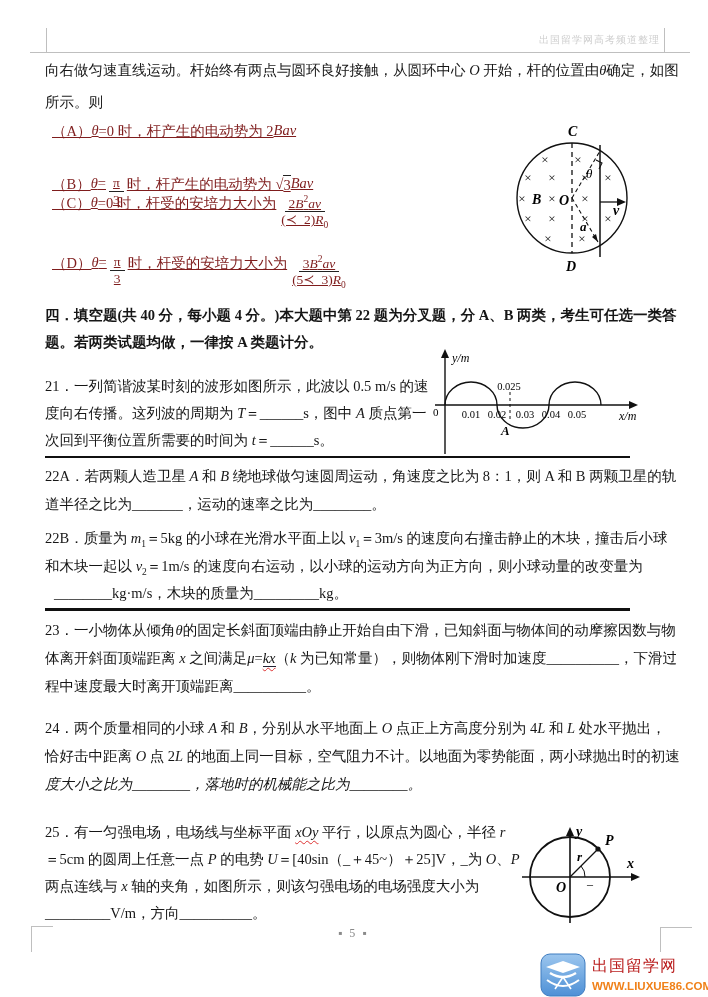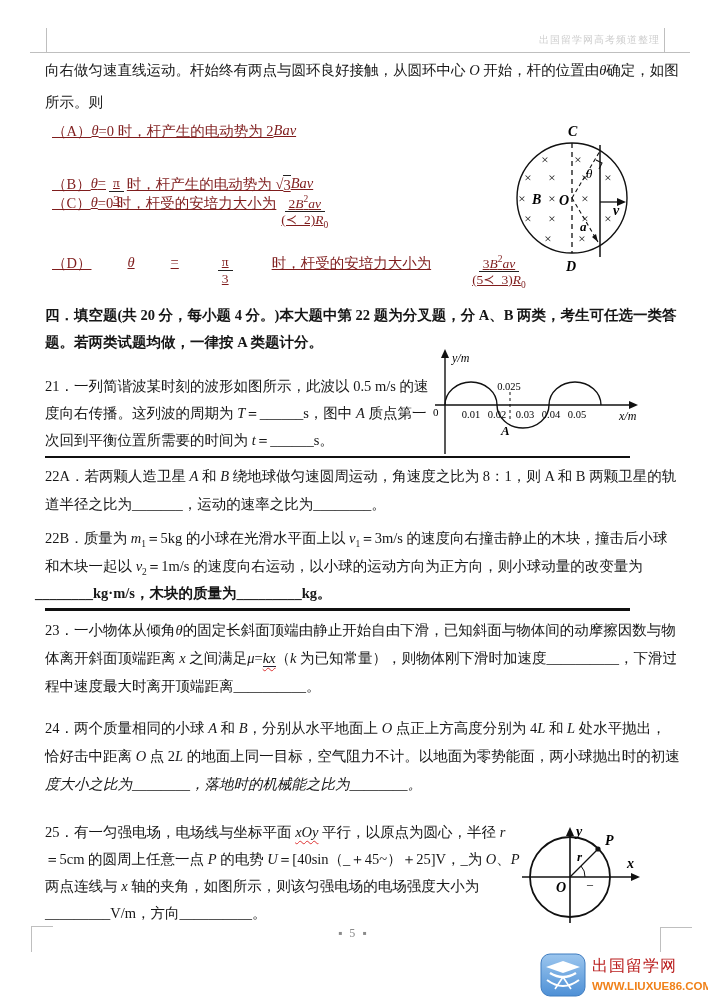--- a/index.html
+++ b/index.html
@@ -42,21 +42,21 @@
 
 <div class="opt" style="left:52px;top:122px;height:20px;">（A）<i>θ</i>=0 时，杆产生的电动势为 2<i>Bav</i></div>
 <div class="opt" style="left:52px;top:144px;height:38px;margin-top:31px;">（B）<i>θ</i>=<span class="frac">
       <span class="num">π</span>
       <span class="den">3</span>
     </span> 时，杆产生的电动势为 √<span class="rov">3</span><i>Bav</i></div>
 <div class="opt" style="left:52px;top:194px;height:48px;">（C）<i>θ</i>=0 时，杆受的安培力大小为 <span class="frac">
       <span class="num">2<i>B</i><sup>2</sup><i>av</i></span>
       <span class="den">(≺&nbsp;&nbsp;2)<i>R</i><sub>0</sub></span>
     </span></div>
-<div class="opt" style="left:52px;top:254px;height:48px;gap:36px;">（D）<i>θ</i>=<span class="frac">
+<div class="opt" style="left:52px;top:254px;height:48px;">（D）<i>θ</i>=<span class="frac">
       <span class="num">π</span>
       <span class="den">3</span>
     </span> 时，杆受的安培力大小为 <span class="frac">
       <span class="num">3<i>B</i><sup>2</sup><i>av</i></span>
       <span class="den">(5≺&nbsp;&nbsp;3)<i>R</i><sub>0</sub></span>
     </span></div>
 
 <svg class="abs" style="left:500px;top:118px;" width="208" height="178" viewBox="0 0 208 178">
   <circle cx="72" cy="80" r="55" fill="none" stroke="#111" stroke-width="1.4"></circle>
 
@@ -93,21 +93,21 @@
 
   <text x="68" y="18" font-size="14" font-style="italic" font-weight="bold">C</text>
   <text x="66" y="153" font-size="14" font-style="italic" font-weight="bold">D</text>
   <text x="32" y="86" font-size="14" font-style="italic" font-weight="bold">B</text>
   <text x="59" y="87" font-size="14" font-style="italic" font-weight="bold">O</text>
   <text x="86" y="60" font-size="13" font-style="italic">θ</text>
   <text x="113" y="97" font-size="14" font-style="italic" font-weight="bold">v</text>
   <text x="80" y="113" font-size="13" font-style="italic" font-weight="bold">a</text>
 </svg>
 
-<div class="line bold" style="left:45px;top:305px;">四．填空题(共 20 分，每小题 4 分。)本大题中第 22 题为分叉题，分 A、B 两类，考生可任选一类答</div>
+<div class="line bold" style="left:45px;top:305px;">四．填空题(共 40 分，每小题 4 分。)本大题中第 22 题为分叉题，分 A、B 两类，考生可任选一类答</div>
 <div class="line bold" style="left:45px;top:332px;">题。若两类试题均做，一律按 A 类题计分。</div>
 
 <div class="line" style="left:45px;top:376px;">21．一列简谐波某时刻的波形如图所示，此波以 0.5 m/s 的速</div>
 <div class="line" style="left:45px;top:403px;">度向右传播。这列波的周期为 <i>T</i>＝______s，图中 <i>A</i> 质点第一</div>
 <div class="line" style="left:45px;top:430px;">次回到平衡位置所需要的时间为 <i>t</i>＝______s。</div>
 
 <svg class="abs" style="left:425px;top:348px;" width="240" height="112" viewBox="0 0 240 112">
 
   <line x1="20" y1="6" x2="20" y2="106" stroke="#111" stroke-width="1.4"></line>
   <polygon points="20,1 16,10 24,10" fill="#111"></polygon>
@@ -132,21 +132,21 @@
   <text x="76" y="87" font-size="13" font-style="italic" font-weight="bold">A</text>
 </svg>
 
 <div class="bline" style="left:45px;top:456px;width:585px;height:1.5px;"></div>
 
 <div class="line" style="left:45px;top:466px;">22A．若两颗人造卫星 <i>A</i> 和 <i>B</i> 绕地球做匀速圆周运动，角速度之比为 8：1，则 A 和 B 两颗卫星的轨</div>
 <div class="line" style="left:45px;top:494px;">道半径之比为_______，运动的速率之比为________。</div>
 
 <div class="line" style="left:45px;top:528px;text-align:center;">22B．质量为 <i>m</i><sub>1</sub>＝5kg 的小球在光滑水平面上以 <i>v</i><sub>1</sub>＝3m/s 的速度向右撞击静止的木块，撞击后小球</div>
 <div class="line" style="left:45px;top:556px;">和木块一起以 <i>v</i><sub>2</sub>＝1m/s 的速度向右运动，以小球的运动方向为正方向，则小球动量的改变量为</div>
-<div class="line" style="left:35px;top:583px;font-weight:bold;">________kg·m/s，木块的质量为_________kg。</div>
+<div class="line" style="left:54px;top:583px;">________kg·m/s，木块的质量为_________kg。</div>
 
 <div class="bline" style="left:45px;top:608px;width:585px;height:3px;"></div>
 
 <div class="line" style="left:45px;top:620px;">23．一小物体从倾角<i>θ</i>的固定长斜面顶端由静止开始自由下滑，已知斜面与物体间的动摩擦因数与物</div>
 <div class="line" style="left:45px;top:648px;">体离开斜面顶端距离 <i>x</i> 之间满足<i>μ</i>=<span class="kx"><i>kx</i></span>（<i>k</i> 为已知常量），则物体刚下滑时加速度__________，下滑过</div>
 <div class="line" style="left:45px;top:676px;">程中速度最大时离开顶端距离__________。</div>
 
 <div class="line" style="left:45px;top:718px;">24．两个质量相同的小球 <i>A</i> 和 <i>B</i>，分别从水平地面上 <i>O</i> 点正上方高度分别为 4<i>L</i> 和 <i>L</i> 处水平抛出，</div>
 <div class="line" style="left:45px;top:746px;">恰好击中距离 <i>O</i> 点 2<i>L</i> 的地面上同一目标，空气阻力不计。以地面为零势能面，两小球抛出时的初速</div>
 <div class="line" style="left:45px;top:774px;font-style:italic;">度大小之比为________，落地时的机械能之比为________。</div>

